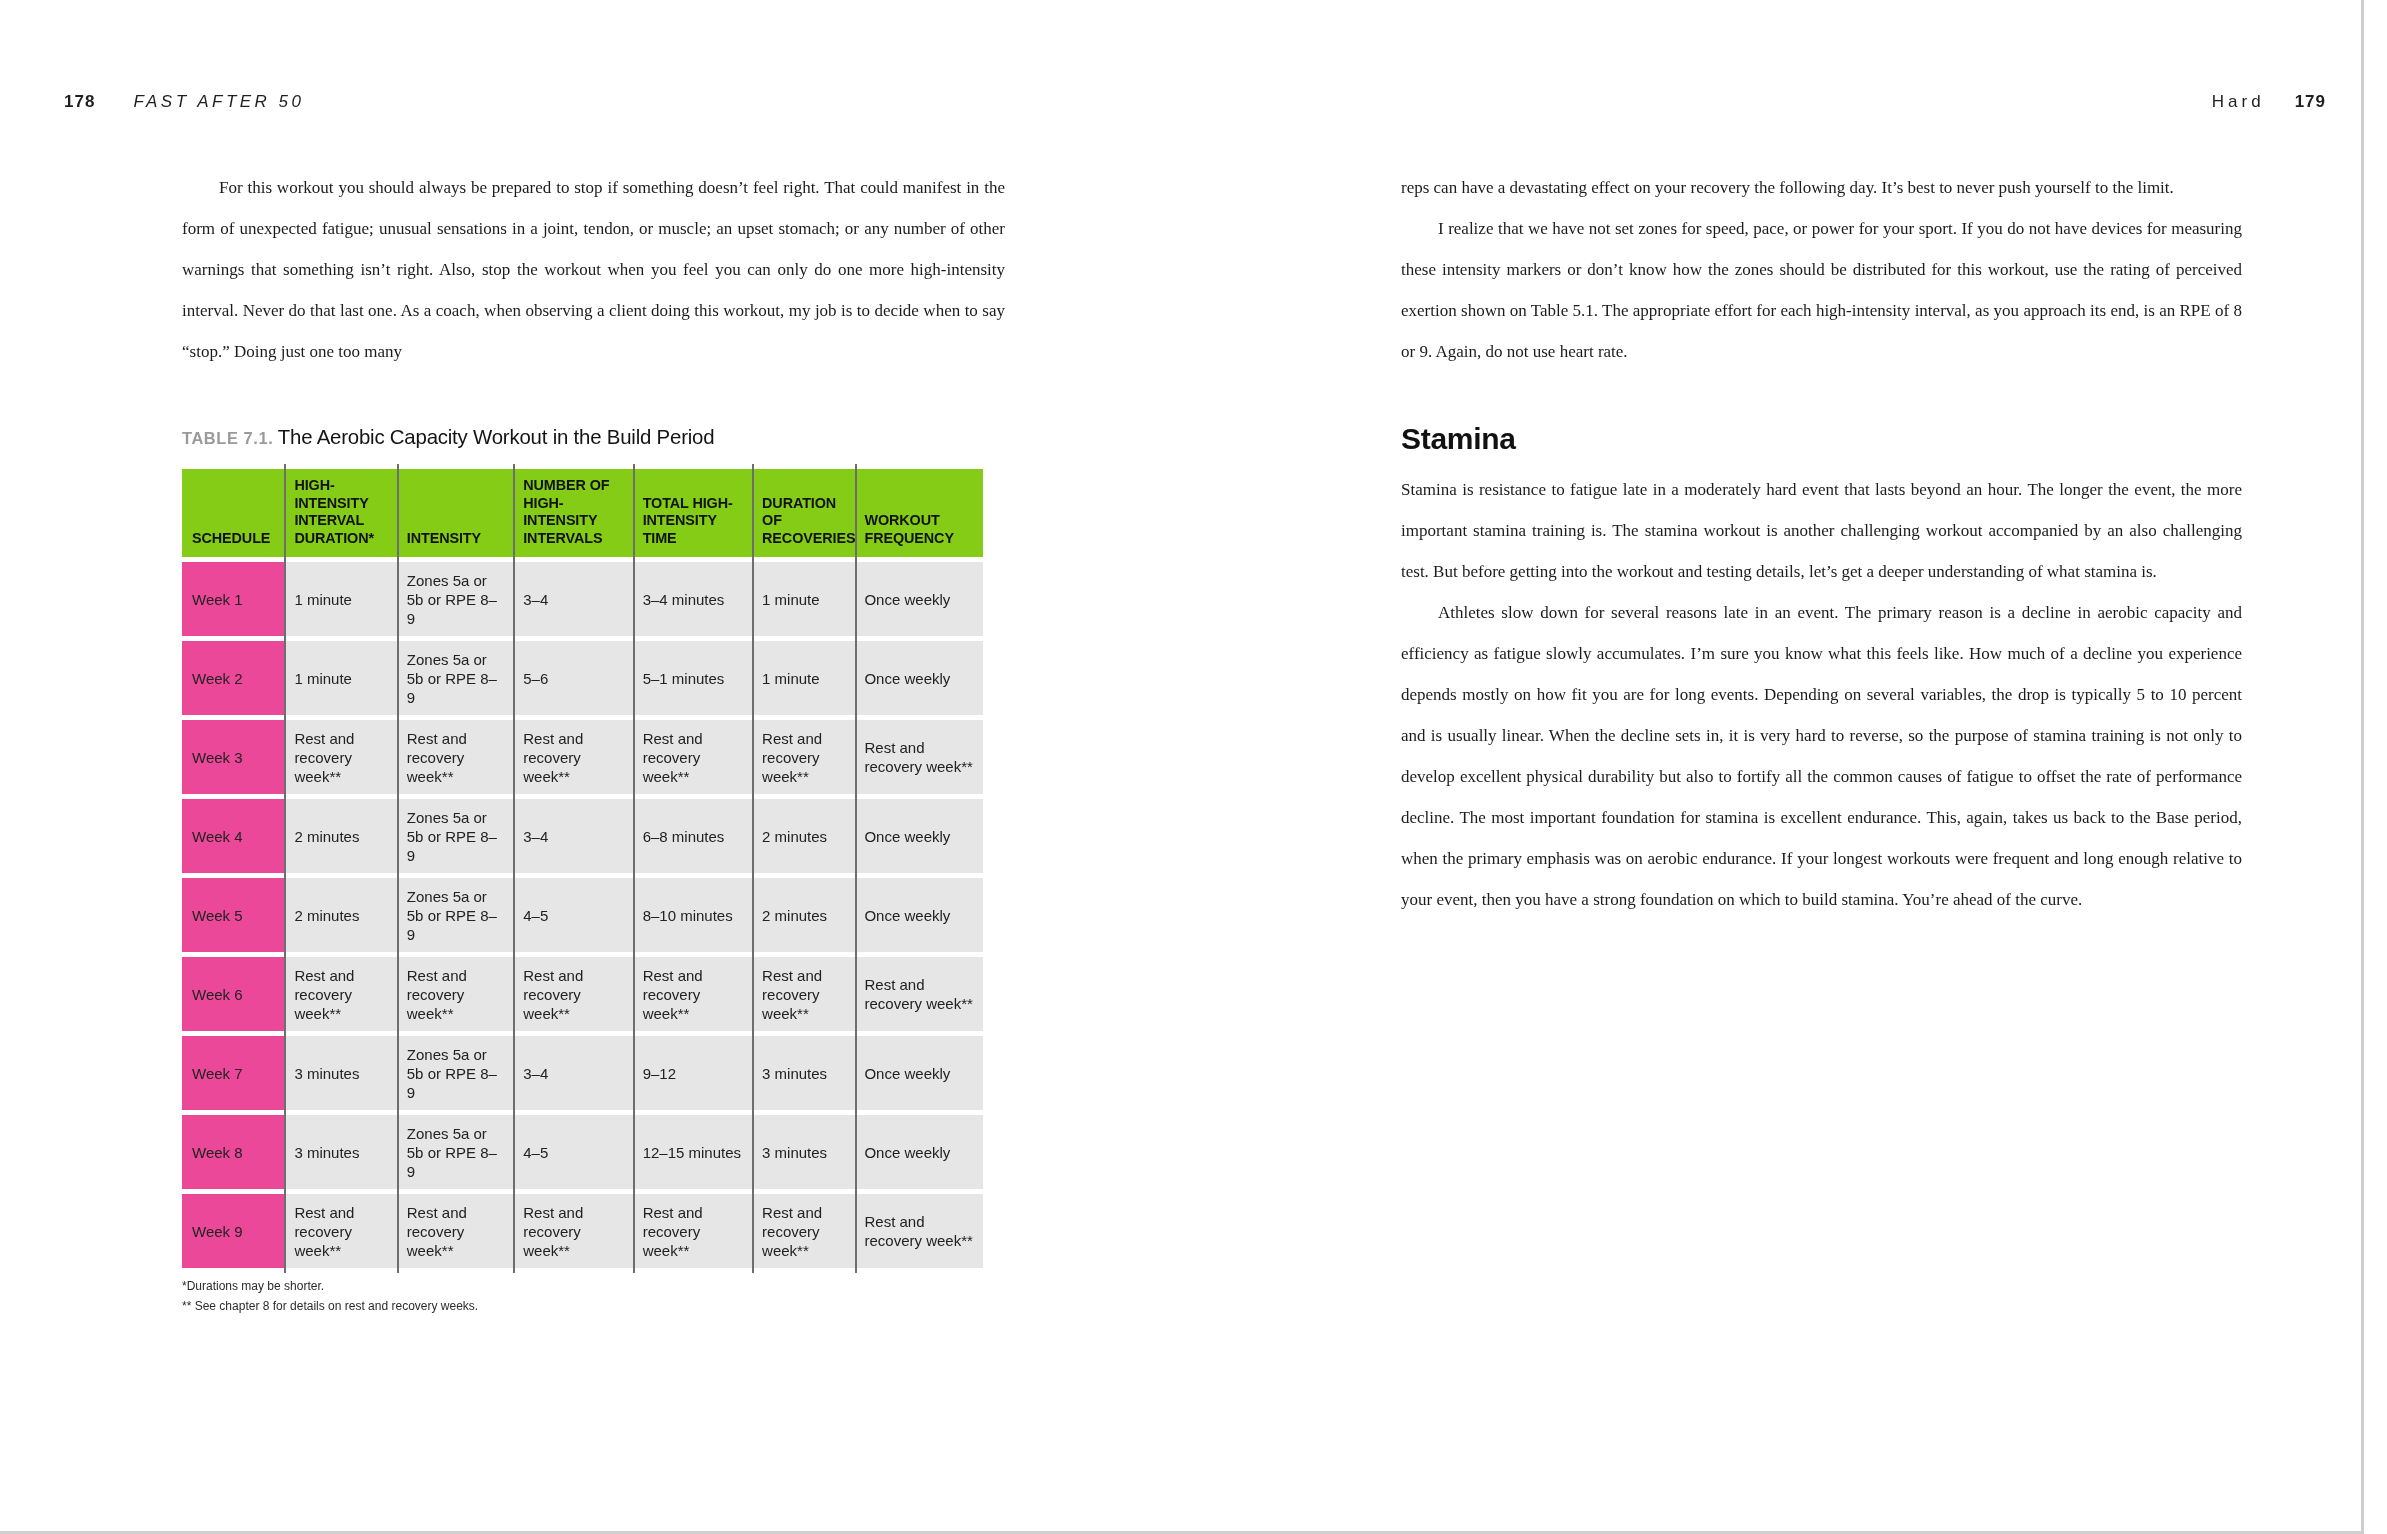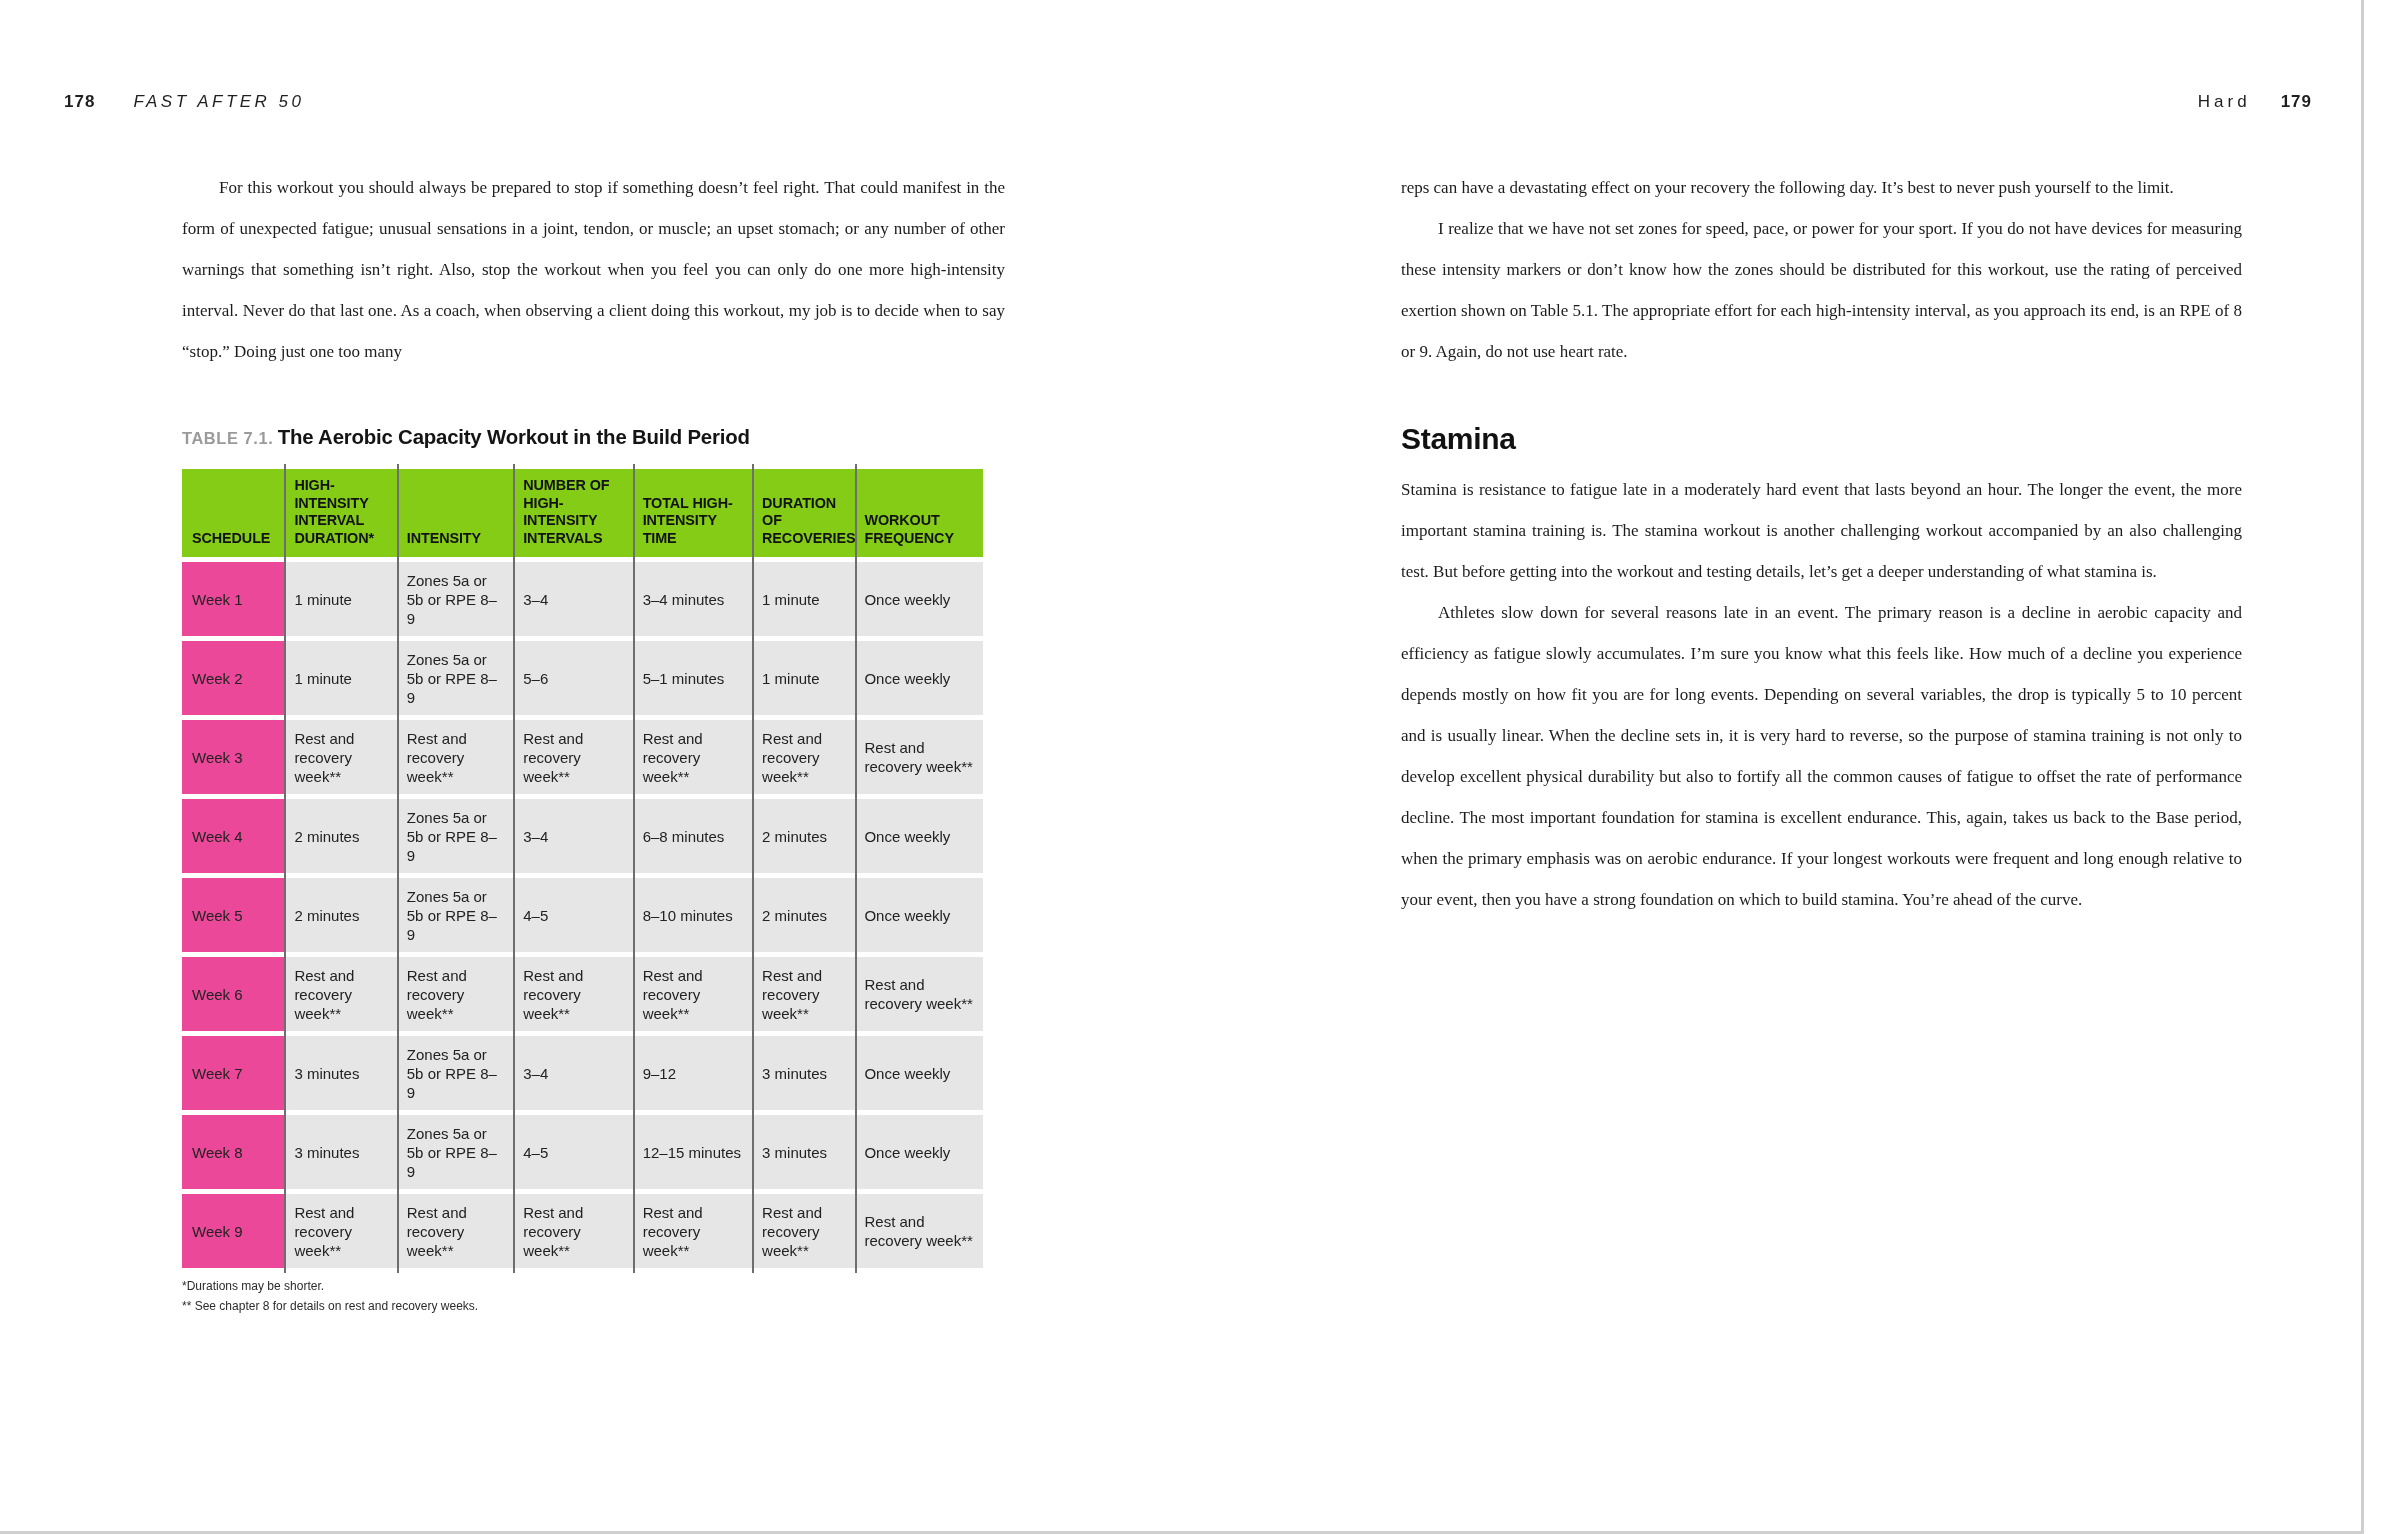--- a/index.html
+++ b/index.html
@@ -10,38 +10,38 @@
     overflow:hidden;
     color:#1c1c1c;
     font-family:"Liberation Serif", serif;
   }
   .edge-right{position:absolute;top:0;right:0;width:3px;height:100%;background:#cfcfcf;}
   .edge-bottom{position:absolute;left:0;bottom:0;width:100%;height:3px;background:#cfcfcf;}
 
   
   .runhead{position:absolute;top:92px;font-family:"Liberation Sans",sans-serif;font-size:17px;color:#1f1f1f;display:flex;align-items:baseline;}
   .runhead-left{left:64px;gap:38px;}
-  .runhead-right{right:52px;gap:30px;}
+  .runhead-right{right:38px;gap:30px;}
   .folio{font-weight:700;letter-spacing:1px;}
   .book-title{font-style:italic;letter-spacing:3.5px;font-weight:400;}
   .chapter-title{letter-spacing:4px;font-weight:400;}
 
   
   .col{position:absolute;top:167px;}
   .col-left{left:182px;width:823px;}
   .col-right{left:1401px;width:841px;}
   .body-par{
     margin:0;font-size:17px;line-height:41px;text-align:justify;color:#1c1c1c;
   }
   .body-par.indent{text-indent:37px;}
 
   
   .caption{margin-top:52px;font-family:"Liberation Sans",sans-serif;line-height:26px;}
   .cap-label{font-weight:700;font-size:16.4px;color:#9a9a9a;letter-spacing:0.6px;}
-  .cap-title{font-weight:700;font-size:20.4px;color:#141414;letter-spacing:-0.2px;}
+  .cap-title{font-weight:400;font-size:20.4px;color:#141414;letter-spacing:-0.2px;}
 
   
   .table-wrap{position:relative;margin-top:17px;width:801px;}
   table.workout{border-collapse:separate;border-spacing:0 5px;width:801px;margin:-5px 0;table-layout:fixed;}
   table.workout th{
     background:#84cc16;vertical-align:bottom;text-align:left;
     font-family:"Liberation Sans",sans-serif;font-weight:700;font-size:14.4px;line-height:17.4px;
     color:#121212;padding:8px 9px 10px 10px;height:70px;letter-spacing:-0.1px;
   }
   table.workout td{

